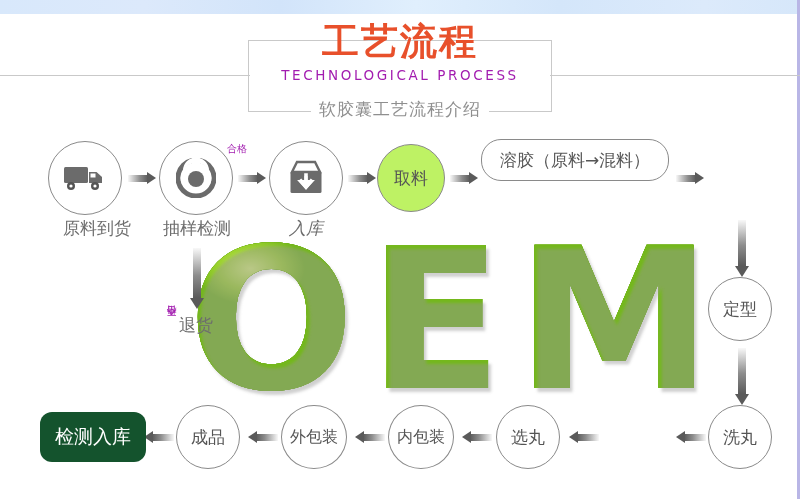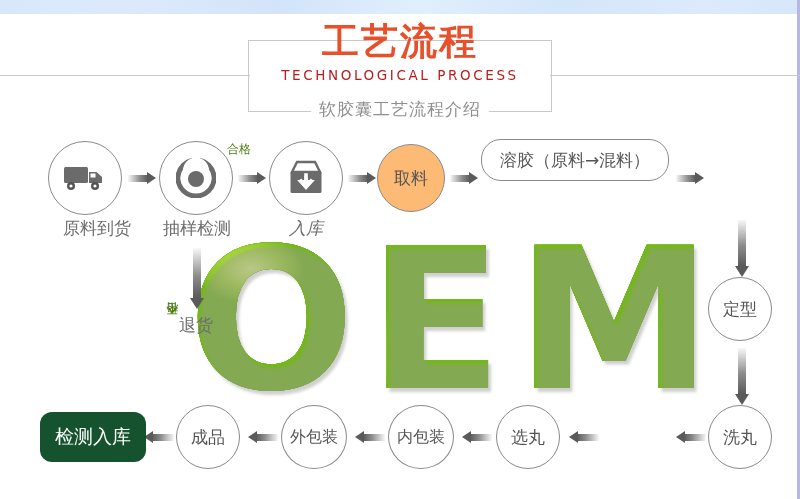--- a/index.html
+++ b/index.html
@@ -20,21 +20,21 @@
   
   .header{position:absolute;left:0;top:18px;width:800px;height:100px;}
   .hdr-box{position:absolute;left:248px;top:22px;width:304px;height:72px;
     border:1px solid #c9c9c9;box-sizing:border-box;background:transparent;}
   .hdr-rule-l{position:absolute;left:0px;top:57px;width:250px;height:1px;background:#c9c9c9;}
   .hdr-rule-r{position:absolute;left:550px;top:57px;width:250px;height:1px;background:#c9c9c9;}
   .hdr-title{position:absolute;left:0;top:2px;width:800px;text-align:center;
     font-size:37px;font-weight:bold;color:#e8502b;letter-spacing:2px;line-height:44px;
     font-family:Liberation Sans, sans-serif;}
   .hdr-sub{position:absolute;left:0;top:48px;width:800px;text-align:center;
-    font-size:13.5px;color:#b91c1c;letter-spacing:2.6px;line-height:18px;}
+    font-size:13.5px;color:#a21caf;letter-spacing:2.6px;line-height:18px;}
   .hdr-sub2-wrap{position:absolute;left:0;top:80px;width:800px;text-align:center;}
   .hdr-sub2{display:inline-block;background:#fff;padding:0 8px;
     font-size:17px;color:#8f8f8f;letter-spacing:1px;line-height:22px;}
 
   
   .oem{
     position:absolute;left:188px;top:228px;width:520px;height:185px;
     font-size:196px;font-weight:bold;letter-spacing:14px;line-height:185px;
     text-align:center;
     font-family:"DejaVu Sans","Liberation Sans",sans-serif;
@@ -82,21 +82,21 @@
 
   .arrow-d{position:absolute;width:14px;}
   .arrow-d .shaft{position:absolute;left:3px;top:0;width:8px;
     background:linear-gradient(180deg,rgba(120,120,120,0.05) 0%,#8d8d8d 55%,#5a5a5a 100%);}
   .arrow-d .head{position:absolute;left:0;width:0;height:0;
     border-left:7px solid transparent;border-right:7px solid transparent;
     border-top:11px solid #5a5a5a;}
 
   
   .cap{position:absolute;color:#6d6d6d;font-size:17px;line-height:20px;text-align:center;}
-  .edge-lbl{position:absolute;color:#4d7c0f;font-size:12px;line-height:18px;}
+  .edge-lbl{position:absolute;color:#a21caf;font-size:10px;line-height:18px;}
   .edge-lbl.vert{writing-mode:vertical-rl;transform:rotate(180deg);transform-origin:center;}
 
   .icon-svg{display:block;}
 </style>
 </head>
 <body>
 
 <div id="stage">
 
   <div class="top-band"></div>
@@ -164,21 +164,21 @@
       </svg>
     </span>
   </div>
   <div class="cap" style="left:255px;top:218px;width:102px;font-style:italic;">入库</div>
 
   <div class="arrow-r" style="left:348px;top:172px;width:28px;">
     <div class="shaft" style="width:20px;"></div>
       <div class="head" style="left:19px;"></div>
   </div>
 
-  <div class="circ" style="left:377px;top:144px;width:68px;height:68px;background:#fdba74;">
+  <div class="circ" style="left:377px;top:144px;width:68px;height:68px;background:#bef264;">
     <span>取料</span>
   </div>
 
   <div class="arrow-r" style="left:450px;top:172px;width:28px;">
     <div class="shaft" style="width:20px;"></div>
       <div class="head" style="left:19px;"></div>
   </div>
 
   <div class="rrect" style="left:481px;top:139px;width:188px;height:42px;">
     <span>溶胶（原料→混料）</span>

